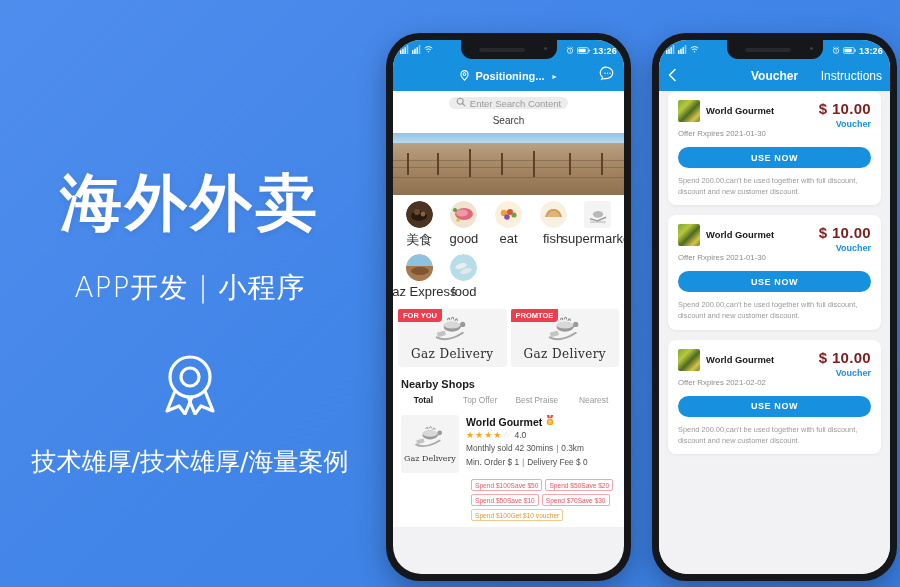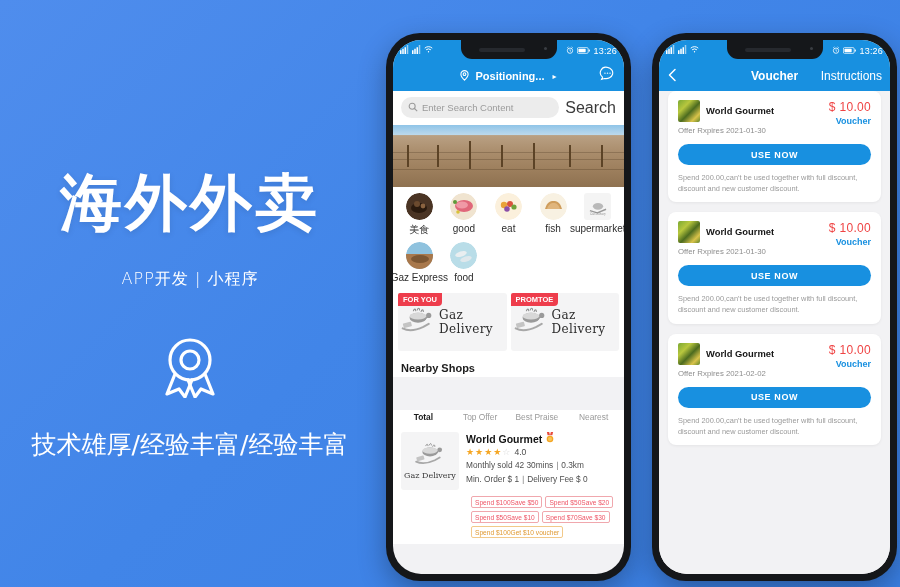--- a/index.html
+++ b/index.html
@@ -16,21 +16,21 @@
     position: absolute; left: 0; top: 0; width: 380px; height: 587px;
     display: flex; flex-direction: column; align-items: center;
     justify-content: flex-start; padding-top: 170px; color: #fff;
   }
   .promo-title {
     font-size: 62px; font-weight: bold; letter-spacing: 3px;
     line-height: 1.05; text-shadow: 0 2px 6px rgba(0,0,0,.10);
     font-family: "DejaVu Sans", "Liberation Sans", sans-serif;
   }
   .promo-sub {
-    margin-top: 34px; font-size: 16px; font-weight: 300; letter-spacing: 1px;
+    margin-top: 34px; font-size: 28px; font-weight: 300; letter-spacing: 1px;
     font-family: "DejaVu Sans", "Liberation Sans", sans-serif;
   }
   .promo-badge { margin-top: 46px; }
   .promo-badge svg { display: block; }
   .promo-foot {
     margin-top: 30px; font-size: 25px; letter-spacing: 0px;
     font-family: "DejaVu Sans", "Liberation Sans", sans-serif;
   }
 
   
@@ -61,43 +61,44 @@
   }
 
   
   .statusbar {
     height: 21px; background: #1890e0; display: flex; align-items: center;
     justify-content: space-between; padding: 0 7px; color: #fff;
     font-size: 8.5px; position: relative; z-index: 20;
   }
   .sb-left, .sb-right { display: flex; align-items: center; gap: 3px; }
   .sig { display: inline-block; }
-  .sb-time { font-size: 9px; font-weight: normal; letter-spacing: .2px; }
+  .sb-time { font-size: 9px; font-weight: bold; letter-spacing: .2px; }
 
   
   .app-header {
     background: #1890e0; height: 30px; display: flex; align-items: center;
     justify-content: center; color: #fff; position: relative;
   }
   .loc { display: flex; align-items: center; gap: 6px; font-size: 11px; font-weight: 600; }
   .loc .caret { font-size: 8px; margin-left: 2px; }
   .chat-btn {
     position: absolute; right: 8px; top: 50%; transform: translateY(-50%);
   }
 
   .searchrow {
     background: #fff; display: flex; align-items: center; gap: 6px;
     padding: 6px 8px 7px 8px;
+    flex-direction: column;
   }
   .searchbox {
     flex: 1; background: #ececec; border-radius: 11px; height: 21px;
     display: flex; align-items: center; gap: 4px; padding: 0 7px;
     color: #9b9b9b; font-size: 9.5px;
   }
-  .search-label { font-size: 16px; color: #3b3b3b; }
+  .search-label { font-size: 10px; color: #3b3b3b; }
 
   .hero {
     height: 62px; width: 100%;
     background:
       linear-gradient(to bottom, #8fc4e8 0%, #bcd9ec 16%, #b9a083 17%, #a98c6b 45%, #9d7f5d 72%, #8e7150 100%);
     position: relative; overflow: hidden;
   }
   .hero .row-line {
     position: absolute; left: -10%; width: 120%; height: 1px;
     background: rgba(60,40,20,.25);
@@ -110,40 +111,40 @@
   .cat-row { display: flex; }
   .cat {
     width: 20%; display: flex; flex-direction: column; align-items: center; gap: 3px;
   }
   .cat-ico {
     width: 27px; height: 27px; border-radius: 50%; overflow: hidden;
     display: block;
   }
   .cat-ico.sq { border-radius: 3px; background: #f4f4f4;
     display: flex; align-items: center; justify-content: center; }
-  .cat-name { font-size: 10px; color: #2d2d2d; white-space: nowrap; }
+  .cat-name { font-size: 13px; color: #2d2d2d; white-space: nowrap; }
 
   .banners { display: flex; gap: 4px; padding: 5px 5px 6px 5px; background: #fff; }
   .banner {
     flex: 1; height: 58px; background: #f4f4f5; border-radius: 3px;
-    position: relative; display: flex; flex-direction: row;
+    position: relative; display: flex; flex-direction: column;
     align-items: center; justify-content: center; gap: 1px;
   }
   .banner .tag {
     position: absolute; left: 0; top: 0; background: #ee3d4c; color: #fff;
     font-size: 7.5px; font-weight: bold; padding: 2px 5px; border-radius: 2px 0 4px 0;
   }
   .banner .b-name {
     font-size: 12px; color: #2b2b2b; letter-spacing: .4px;
     font-family: "DejaVu Serif", serif;
   }
 
   .section-title { padding: 5px 8px 3px 8px; font-size: 11px; font-weight: bold; color: #1c1c1c; background:#fff;}
   .sort-tabs {
-    display: flex; background: #fff; padding: 2px 8px 7px 8px; gap: 12px; margin-top: 33px;
+    display: flex; background: #fff; padding: 2px 8px 7px 8px; gap: 12px;
   }
   .sort-tab { flex: 1; text-align: center; font-size: 8.4px; color: #9a9a9a; }
   .sort-tab.active { color: #1c1c1c; font-weight: bold; }
 
   .shop-card { background: #fff; display: flex; gap: 7px; padding: 3px 8px 6px 8px; }
   .shop-logo {
     width: 58px; height: 58px; background: #f4f4f5; border-radius: 3px; flex: 0 0 58px;
     display: flex; flex-direction: column; align-items: center; justify-content: center;
   }
   .shop-logo .sl-name {
@@ -184,21 +185,21 @@
     background: #fff; border-radius: 8px; margin: 0 9px 10px 9px;
     padding: 9px 10px 8px 10px; box-shadow: 0 1px 3px rgba(0,0,0,.06);
   }
   .vcard-top { display: flex; align-items: flex-start; }
   .v-thumb {
     width: 22px; height: 22px; border-radius: 2px; flex: 0 0 22px;
     background: linear-gradient(135deg,#7aa832 0%,#b8c73e 30%,#4c6b1f 55%,#d9c34a 80%,#5f8429 100%);
   }
   .v-shop { font-size: 9.4px; font-weight: bold; color: #161616; margin-left: 6px; padding-top: 5px; }
   .v-right { margin-left: auto; text-align: right; }
-  .v-amt { font-size: 12px; color: #ef4444; font-weight: normal; letter-spacing: .3px; }
+  .v-amt { font-size: 15px; color: #7f1d1d; font-weight: bold; letter-spacing: .3px; }
   .v-amt-label { font-size: 9px; color: #1890e0; font-weight: bold; margin-top: 2px; }
   .v-exp { font-size: 7.8px; color: #8d8d8d; margin-top: 0; }
   .v-btn {
     display: block; width: 100%; background: #1890e0; color: #fff; border: none;
     border-radius: 14px; height: 21px; font-size: 9px; font-weight: bold;
     letter-spacing: .6px; margin: 9px 0 8px 0; cursor: pointer;
     font-family: "Liberation Sans", sans-serif;
   }
   .v-desc { font-size: 7.4px; color: #9a9a9a; line-height: 1.45; }
 </style>
@@ -211,21 +212,21 @@
     <div class="promo-title">海外外卖</div>
     <div class="promo-sub">APP开发 | 小程序</div>
     <div class="promo-badge">
       <svg width="58" height="62" viewBox="0 0 58 62" fill="none" stroke="#ffffff" stroke-width="3.2">
         <circle cx="29" cy="24" r="20"></circle>
         <circle cx="29" cy="24" r="9"></circle>
         <path d="M14 38 L6 58 L18 53 L24 61 L31 44" stroke-linejoin="round" stroke-linecap="round"></path>
         <path d="M44 38 L52 58 L40 53 L34 61 L27 44" stroke-linejoin="round" stroke-linecap="round"></path>
       </svg>
     </div>
-    <div class="promo-foot">技术雄厚/经验丰富/经验丰富</div>
+    <div class="promo-foot">技术雄厚/技术雄厚/海量案例</div>
   </div>
 
   <div class="phone" id="phone-left">
     <div class="phone-inner">
       <div class="notch">
           <div class="speaker"></div>
         </div>
 
       <div class="statusbar">
         <div class="sb-left">

